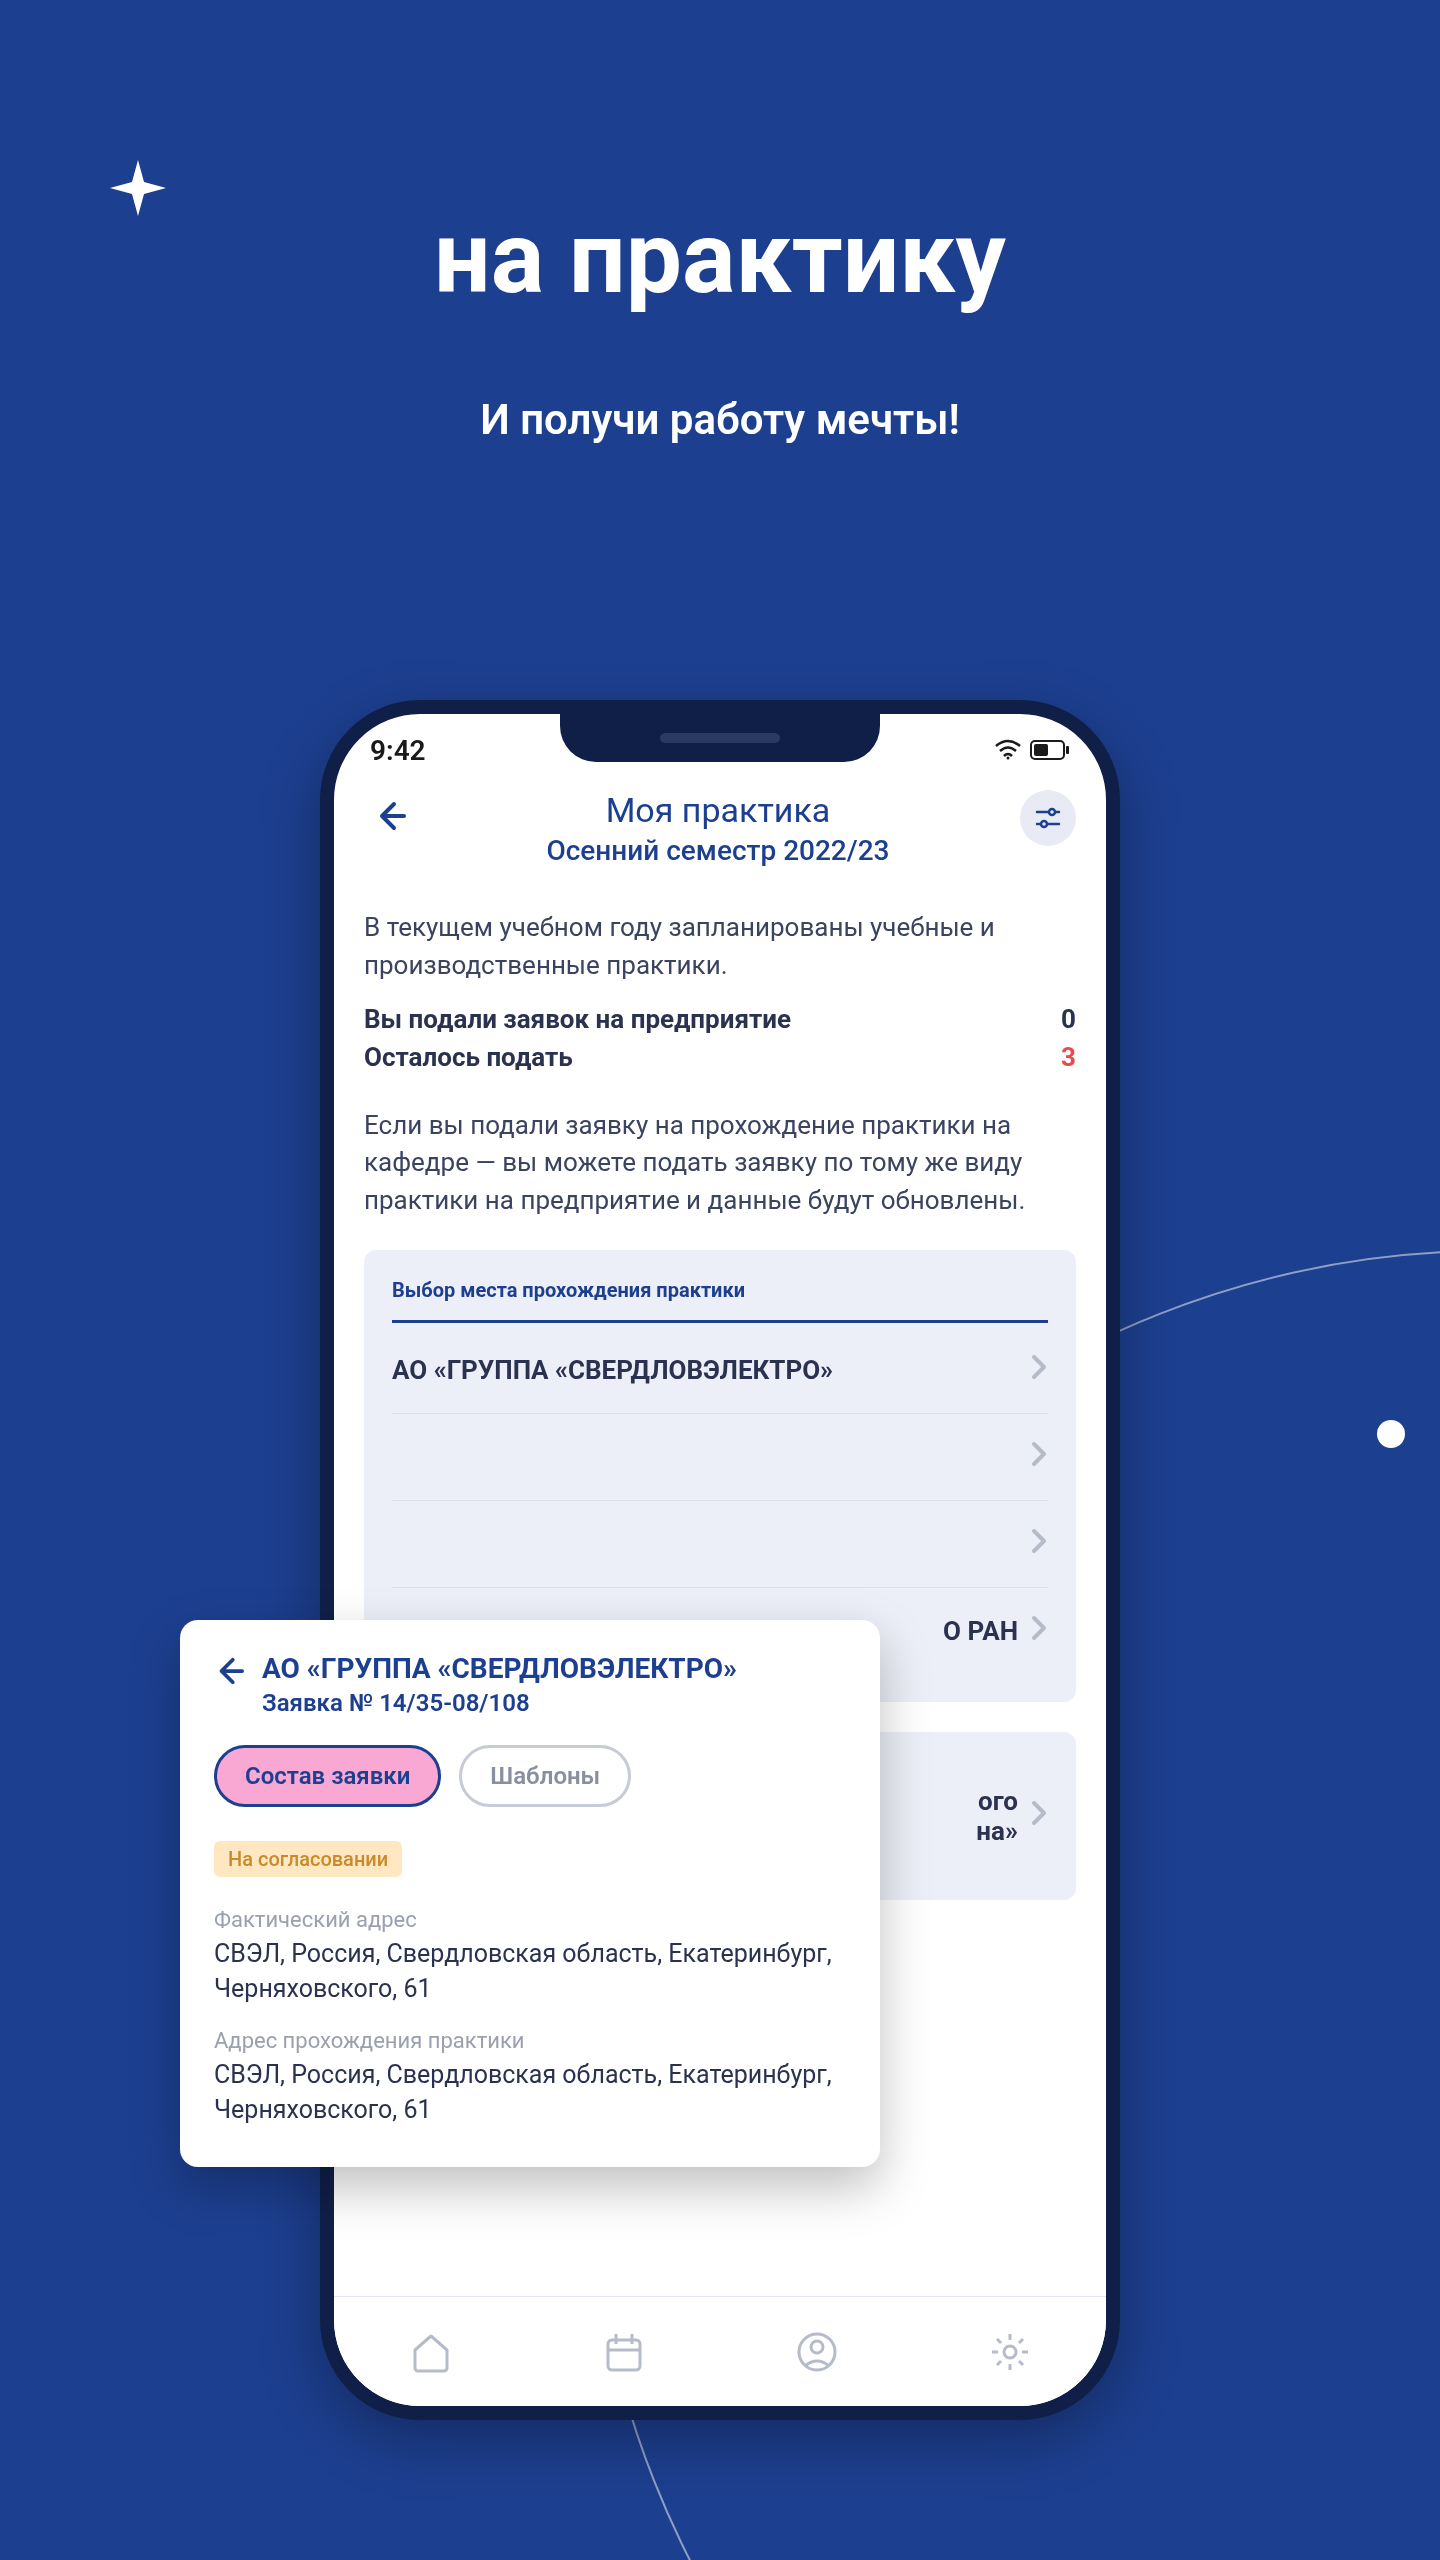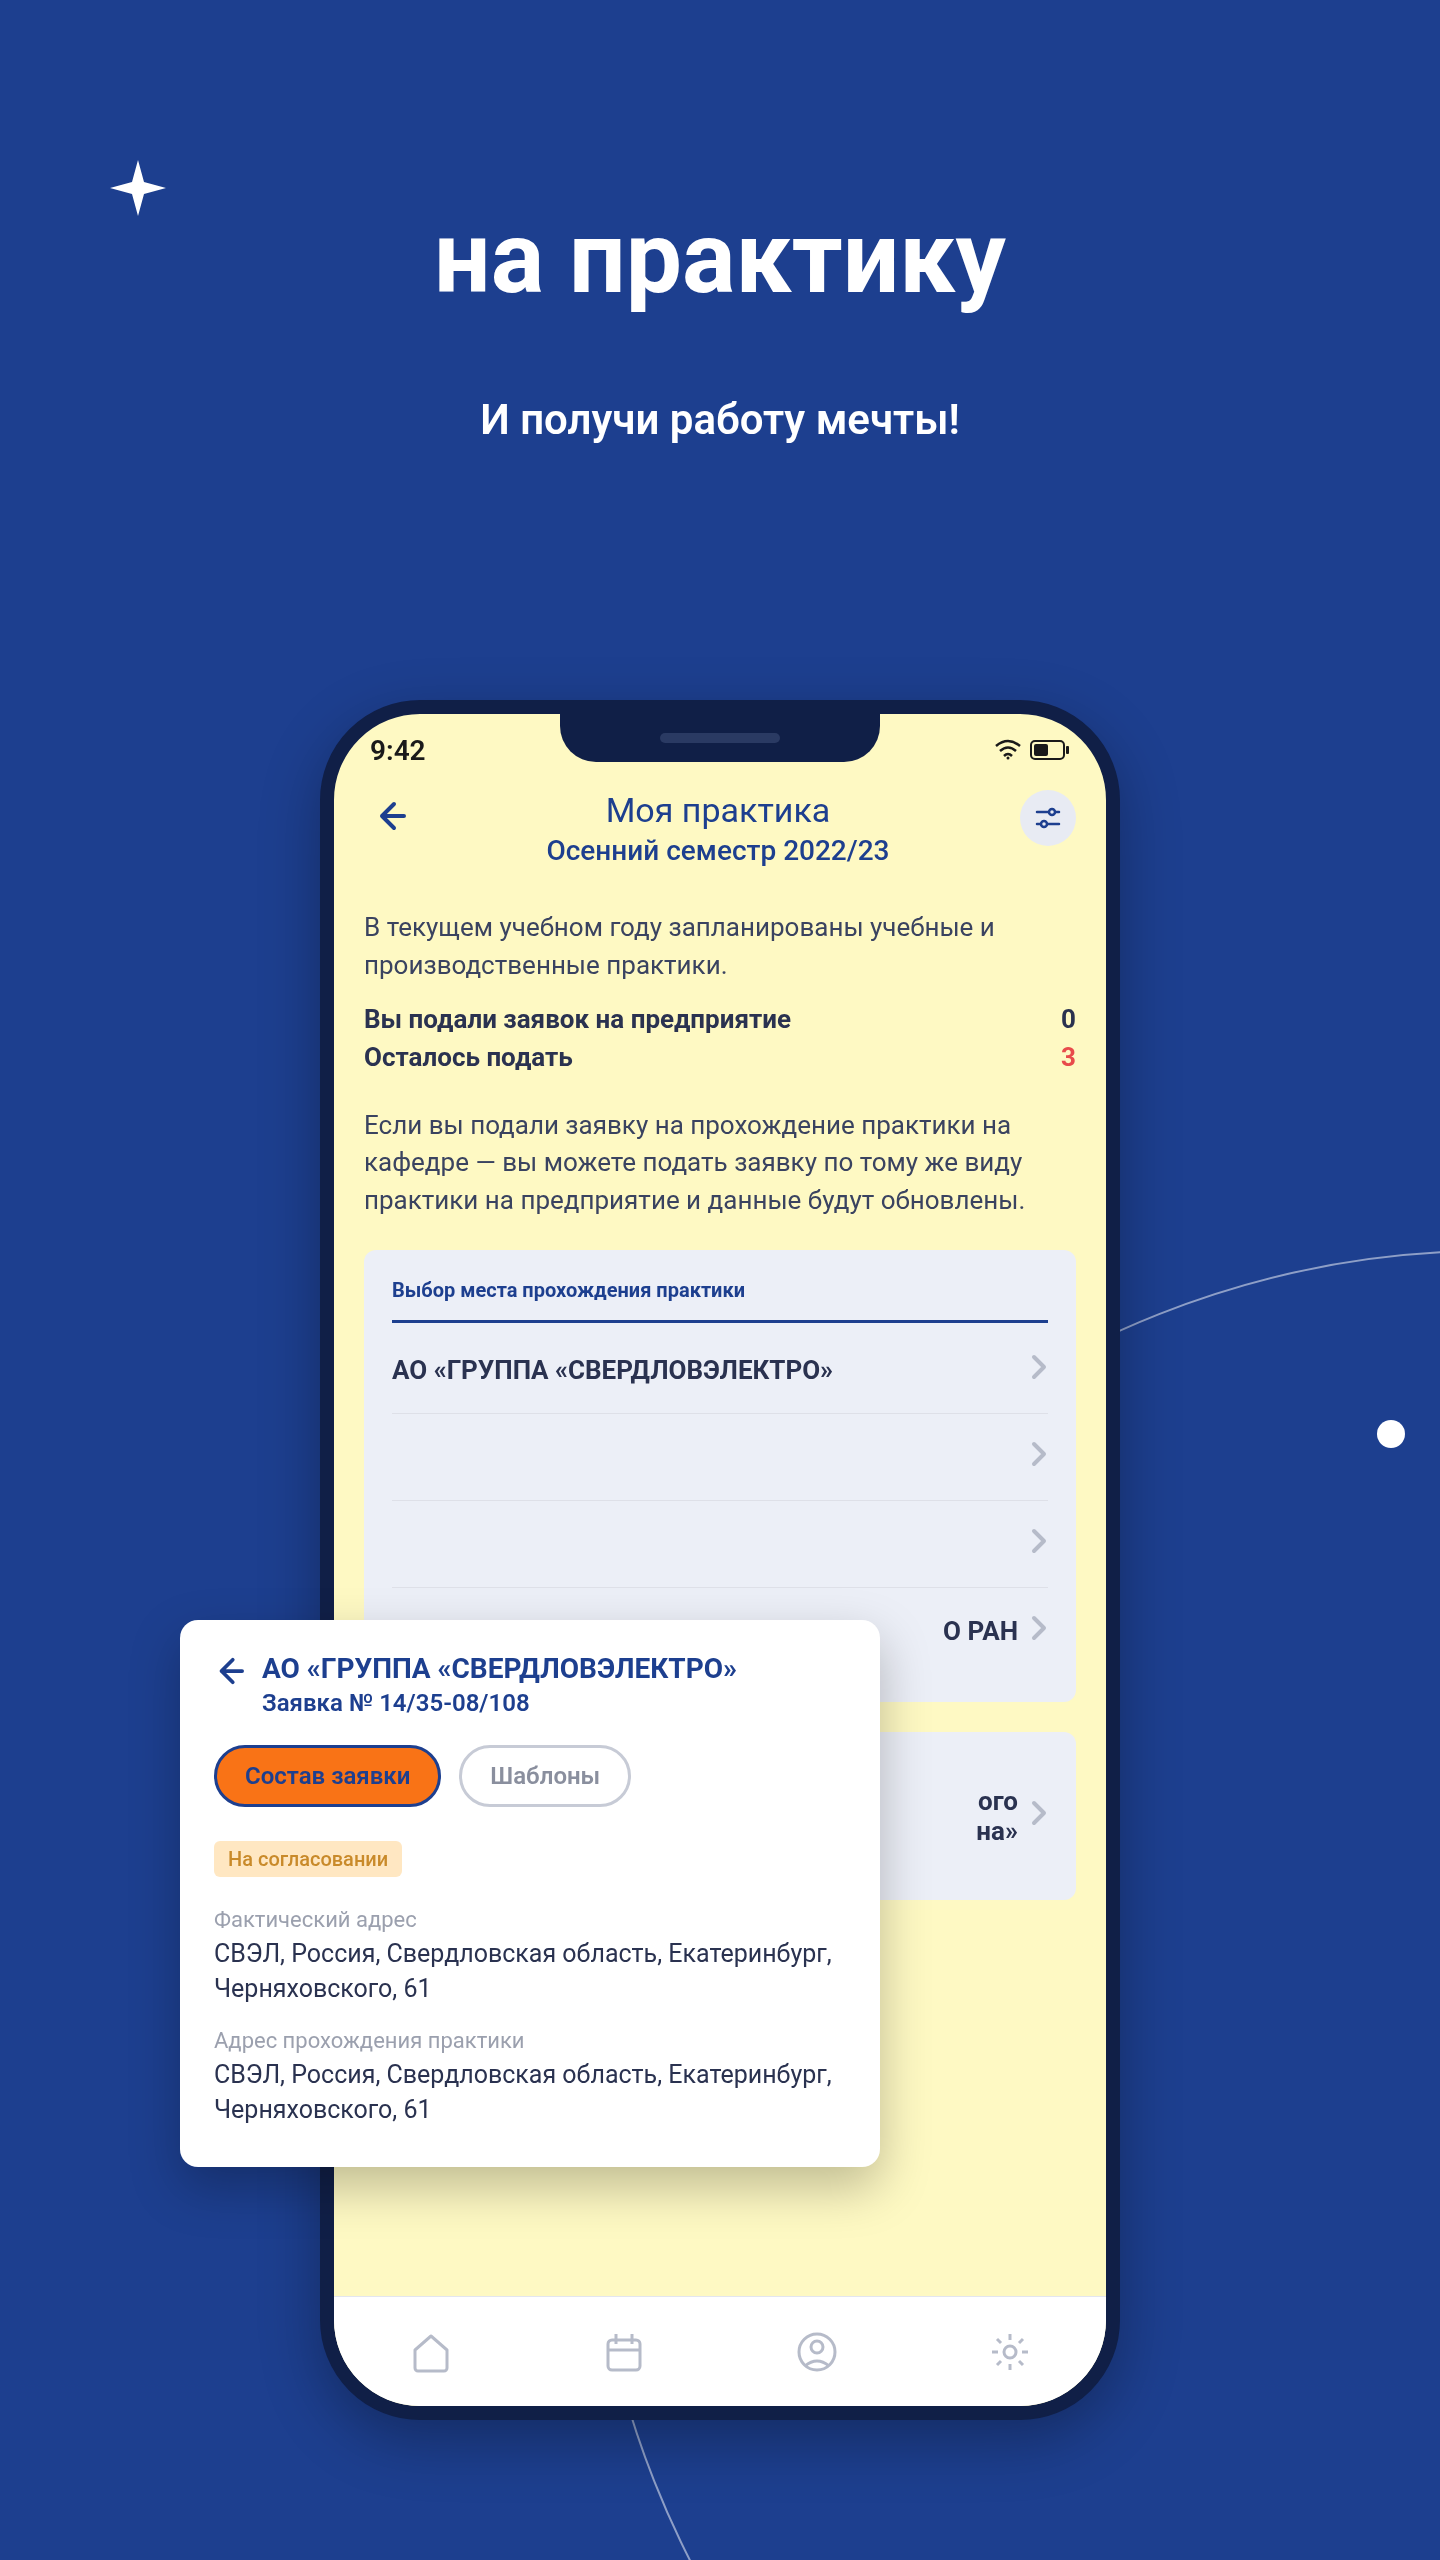--- a/index.html
+++ b/index.html
@@ -57,21 +57,21 @@
     margin-top: 80px;
   }
 
   .phone-frame {
     position: absolute;
     left: 50%;
     transform: translateX(-50%);
     top: 700px;
     width: 800px;
     height: 1720px;
-    background: #fef9c3;
+    background: #ffffff;
     border: 14px solid #101f47;
     border-radius: 100px;
     overflow: hidden;
     box-shadow: 0 20px 60px rgba(0,0,0,0.3);
   }
   .notch {
     position: absolute;
     top: 0;
     left: 50%;
     transform: translateX(-50%);
@@ -194,21 +194,21 @@
   .detail-sub { color:#1d3f8f; font-weight:600; font-size:24px; margin-top:4px; }
 
   .pill-row { display:flex; gap:18px; margin-bottom:34px; }
   .pill {
     padding: 14px 28px;
     border-radius: 40px;
     font-size: 24px;
     font-weight: 600;
     border: 3px solid;
   }
-  .pill.active { border-color:#1d3f8f; color:#1d3f8f; background:#f97316; }
+  .pill.active { border-color:#1d3f8f; color:#1d3f8f; background:#f9a8d4; }
   .pill.inactive { border-color:#c7cbd6; color:#8a8f9e; background:#fff; }
 
   .badge {
     display:inline-block;
     background:#ffe7c2;
     color:#c98a2a;
     font-size:20px;
     font-weight:500;
     padding:6px 14px;
     border-radius:6px;

